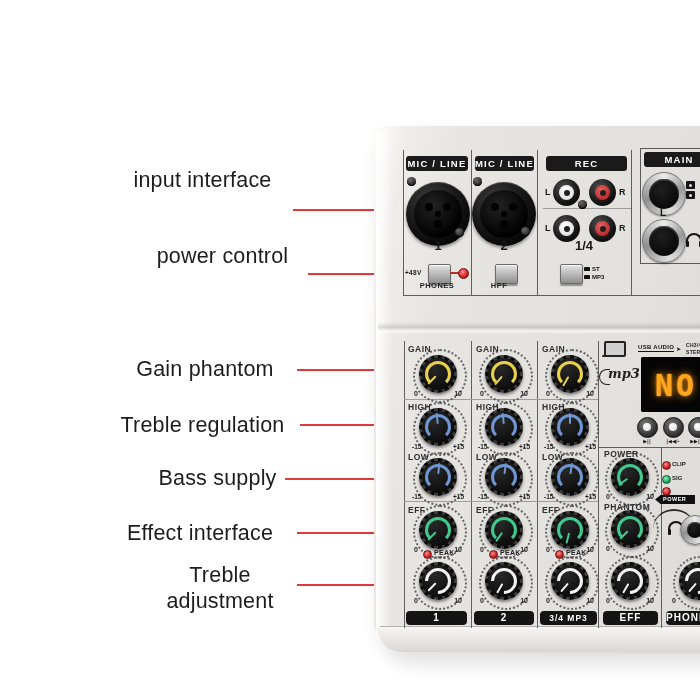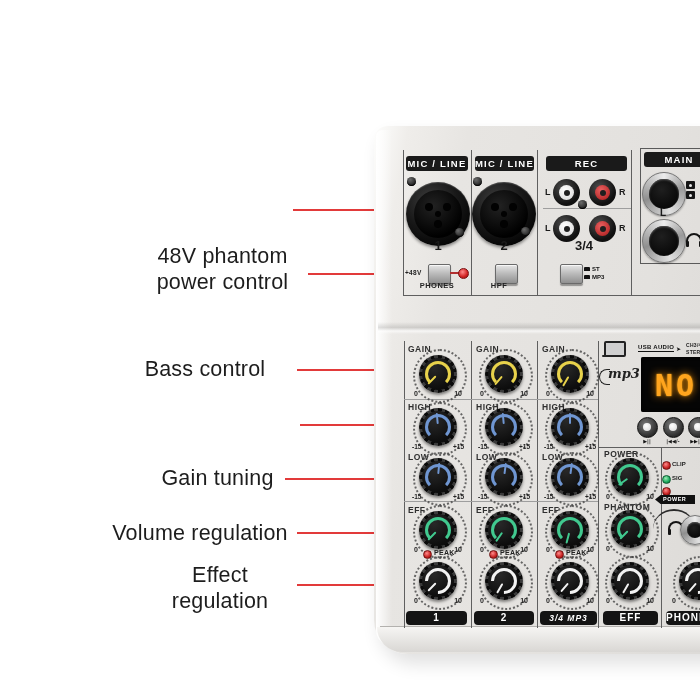--- a/index.html
+++ b/index.html
@@ -114,55 +114,58 @@
   .arc{position:absolute;left:653px;top:509px;width:42px;height:18px;border-top:2px solid #2a2a2a;
        border-radius:50% 50% 0 0/100% 100% 0 0;}
   .ledlab{position:absolute;font-size:6px;font-weight:bold;color:#222;}
 </style>
 </head>
 <body>
 
 <div id="app">
 
   <div class="anno" style="left:95px;top:167px;width:215px;">
+    <div>input interface</div>
   </div>
   <div class="lead" style="left:293px;top:209px;width:107px;"></div>
   <div class="dot" style="left:398px;top:205px;"></div>
 
   <div class="anno" style="left:115px;top:243px;width:215px;">
-    <div>48V phantom</div>
     <div>power control</div>
   </div>
   <div class="lead" style="left:308px;top:273px;width:118px;"></div>
   <div class="dot" style="left:424px;top:270px;"></div>
 
   <div class="anno" style="left:100px;top:356px;width:210px;">
-    <div>Bass control</div>
+    <div>Gain phantom</div>
   </div>
   <div class="lead" style="left:297px;top:369px;width:125px;"></div>
   <div class="dot" style="left:420px;top:366px;"></div>
 
+  <div class="anno" style="left:90px;top:412px;width:225px;">
+    <div>Treble regulation</div>
+  </div>
   <div class="lead" style="left:300px;top:424px;width:118px;"></div>
   <div class="dot" style="left:416px;top:421px;"></div>
 
   <div class="anno" style="left:110px;top:465px;width:215px;">
-    <div>Gain tuning</div>
+    <div>Bass supply</div>
   </div>
   <div class="lead" style="left:285px;top:478px;width:133px;"></div>
   <div class="dot" style="left:417px;top:475px;"></div>
 
   <div class="anno" style="left:85px;top:520px;width:230px;">
-    <div>Volume regulation</div>
+    <div>Effect interface</div>
   </div>
   <div class="lead" style="left:297px;top:532px;width:120px;"></div>
   <div class="dot" style="left:416px;top:529px;"></div>
 
   <div class="anno" style="left:115px;top:562px;width:210px;">
-    <div>Effect</div>
-    <div>regulation</div>
+    <div>Treble</div>
+    <div>adjustment</div>
   </div>
   <div class="lead" style="left:297px;top:584px;width:124px;"></div>
   <div class="dot" style="left:420px;top:579px;"></div>
 
   <div class="body"></div>
   <div class="bevel"></div>
   <div class="seam"></div>
   <div class="face-bottom"></div>
   <div class="bottom-shade"></div>
 
@@ -185,21 +188,21 @@
   <div class="xlr" style="left:472px;top:182px;">
       <div class="pins"></div>
     </div>
   <div class="screw" style="left:407px;top:177px;"></div>
   <div class="screw" style="left:455px;top:228px;"></div>
   <div class="screw" style="left:473px;top:177px;"></div>
   <div class="screw" style="left:521px;top:227px;"></div>
   <div class="screw" style="left:578px;top:200px;"></div>
   <div class="jacknum" style="left:406px;top:238px;width:64px;">1</div>
   <div class="jacknum" style="left:472px;top:238px;width:64px;">2</div>
-  <div class="jacknum" style="left:540px;top:238px;width:88px;">3/4</div>
+  <div class="jacknum" style="left:540px;top:238px;width:88px;">1/4</div>
 
   <div class="lr" style="left:545px;top:187px;">L</div>
   <div class="rca" style="left:553px;top:179px;">
       <span class="cap white"></span>
     </div>
   <div class="rca" style="left:589px;top:179px;">
       <span class="cap red"></span>
     </div>
   <div class="lr" style="left:619px;top:187px;">R</div>
   <div class="lr" style="left:545px;top:223px;">L</div>
@@ -401,21 +404,21 @@
     <div class="tinytxt" style="left:28px;top:208px;font-size:7px;">PEAK</div>
     <div class="ticks" style="left:7px;top:215px;"></div>
     <div class="knob" style="left:13px;top:221px;--c:#f2f2f2;--rot:-140deg;--gap:45deg;">
         <i class="ring"></i>
         <i class="ptr"></i>
       </div>
     <div class="scale" style="left:8px;top:256px;width:48px;">
         <span>0</span>
         <span>10</span>
       </div>
-    <div class="pill" style="left:2px;top:270px;width:57px;font-size:8.5px;font-style:italic;">3/4 MP3</div>
+    <div class="pill" style="left:2px;top:270px;width:57px;font-size:8.5px;">3/4 MP3</div>
   </div>
 
   <div class="strip" style="left:600px;width:60px;">
     <div class="klabel" style="left:4px;top:108px;">POWER</div>
     <div class="ticks" style="left:5px;top:111px;"></div>
     <div class="knob" style="left:11px;top:117px;--c:#41c98f;--rot:-125deg;">
         <i class="ring"></i>
         <i class="ptr"></i>
       </div>
     <div class="scale" style="left:6px;top:152px;width:48px;">

